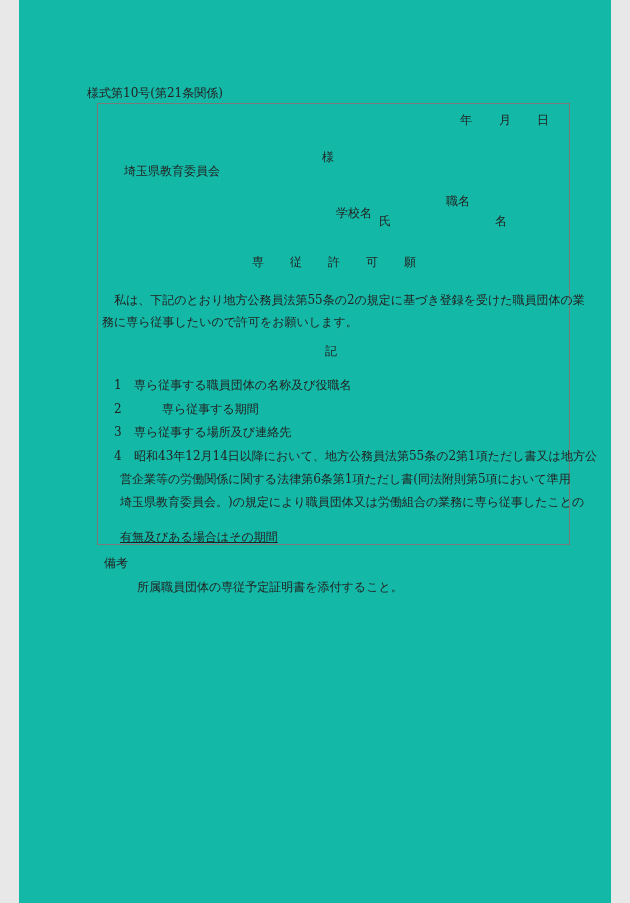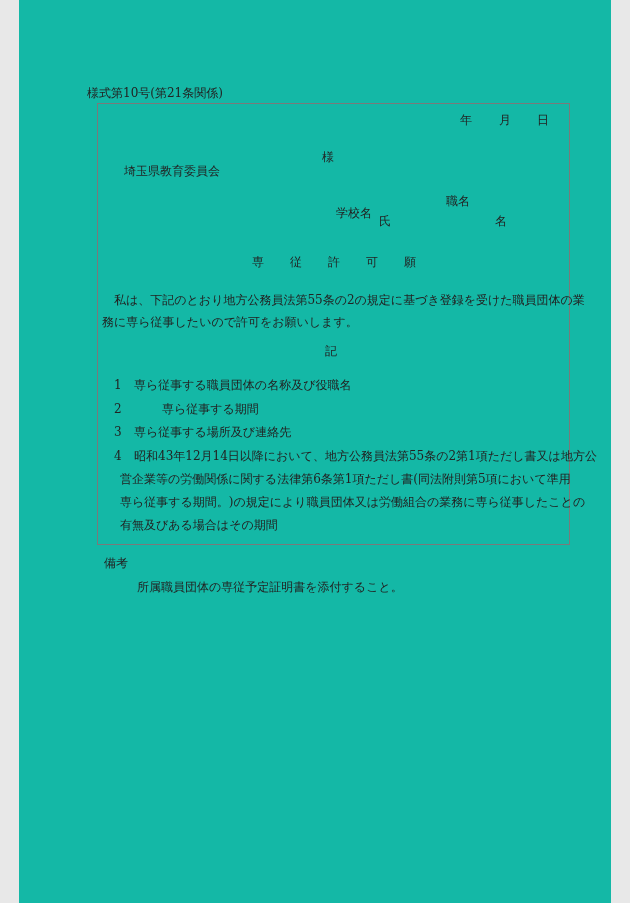--- a/index.html
+++ b/index.html
@@ -87,22 +87,22 @@
 
       <div>
         <span class="txt" style="left:16px; top:321px;">3</span>
         <span class="txt" style="left:36px; top:321px;">専ら従事する場所及び連絡先</span>
       </div>
 
       <div>
         <span class="txt" style="left:16px; top:345px;">4</span>
         <span class="txt" style="left:36px; top:345px;">昭和43年12月14日以降において、地方公務員法第55条の2第1項ただし書又は地方公</span>
         <span class="txt" style="left:22px; top:368px;">営企業等の労働関係に関する法律第6条第1項ただし書(同法附則第5項において準用</span>
-        <span class="txt" style="left:22px; top:391px;">専ら従事する期間。)の規定により職員団体又は労働組合の業務に専ら従事したことの</span>
-        <span class="txt" style="left:22px; top:414px;">有無及びある場合はその期間</span>
+        <span class="txt" style="left:22px; top:391px;">埼玉県教育委員会。)の規定により職員団体又は労働組合の業務に専ら従事したことの</span>
+        <span class="txt" style="left:22px; top:426px;text-decoration:underline;">有無及びある場合はその期間</span>
       </div>
 
     </div>
   </div>
 
   <div>
     <span class="txt" style="left:85px; top:556px;">備考</span>
     <span class="txt" style="left:118px; top:580px;">所属職員団体の専従予定証明書を添付すること。</span>
   </div>
 

